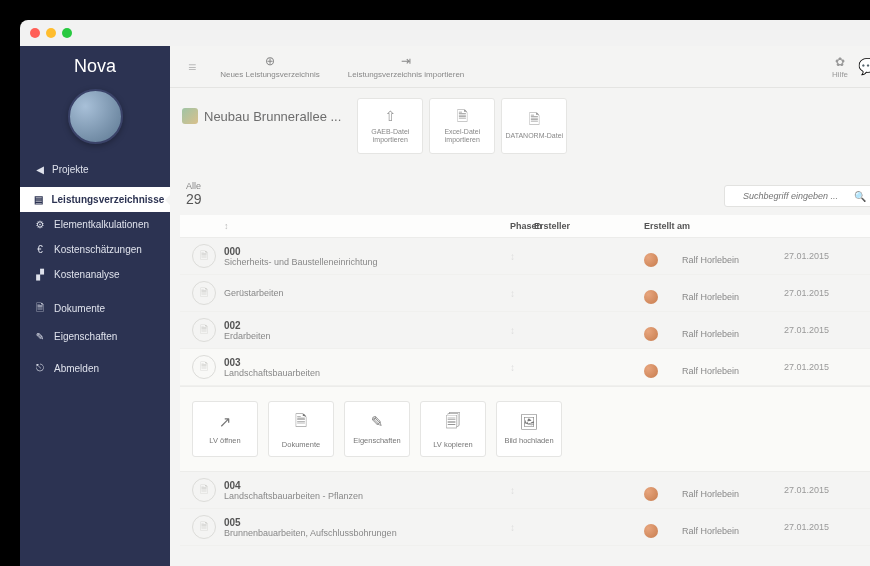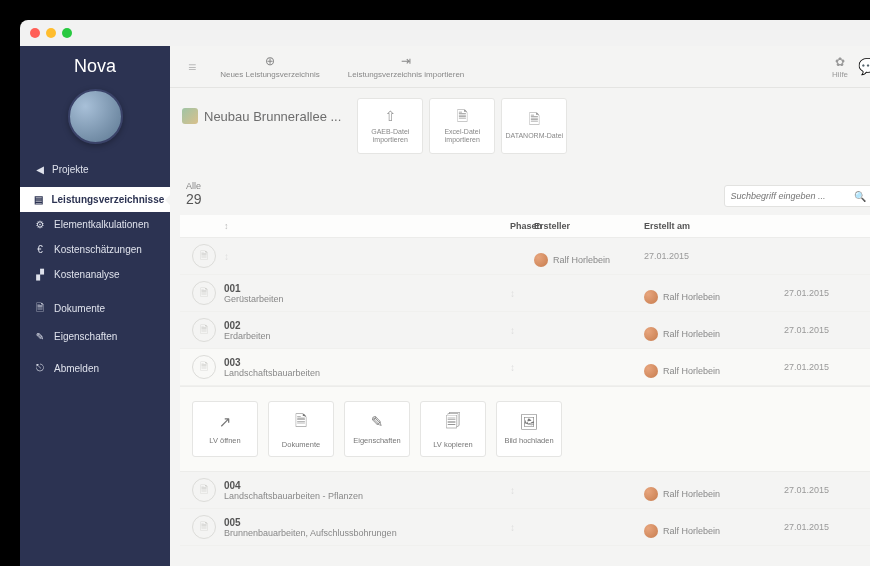--- a/index.html
+++ b/index.html
@@ -36,28 +36,28 @@
 .crumb { display:flex; align-items:flex-end; gap:6px; font-size:13px; color:#6d6d6d; padding-top:10px; }
 .crumb-icon { width:16px;height:16px;border-radius:3px;background:linear-gradient(135deg,#9fc4a5,#d9c08c); }
 .import-tiles { display:flex; gap:6px; }
 .tile { width:66px; height:56px; background:#fff; border:1px solid #e5e5e3; border-radius:3px; display:flex; flex-direction:column; align-items:center; justify-content:center; font-size:7px; color:#888; gap:4px; text-align:center; line-height:1.1; }
 .tile .tic { font-size:14px; color:#999; }
 .filter-row { display:flex; align-items:flex-end; padding:6px 16px 8px; }
 .filter-left { font-size:9px; color:#888;margin-top:21px; }
 .filter-left .count { font-size:14px; color:#555; }
 .filter-spacer { flex:1; }
 .search-box { border:1px solid #e2e2e0; background:#fff; border-radius:3px; height:22px; display:flex; align-items:center; padding:0 6px; gap:4px; }
-.search-box input { border:none; outline:none; font-size:9px; width:120px; color:#888; background:transparent; font-style:italic; }
+.search-box input { border:none; outline:none; font-size:9px; width:120px; color:#888; background:transparent; font-style:italic;text-align:center; }
 .table { padding: 0 10px; flex:1; overflow:hidden; }
 .thead { display:grid; grid-template-columns: 32px 1fr 24px 110px 140px 90px; padding:6px 6px 6px 12px; font-size:9px; font-weight:600; color:#555; background:#fdfdfc; border-bottom:1px solid #ececea; }
 .row { display:grid; grid-template-columns: 32px 1fr 24px 110px 140px 90px; align-items:center; padding:6px 6px 6px 12px; border-bottom:1px solid #f0f0ee; }
 .row .ric { width:24px;height:24px;border:1px solid #dcdcd9;border-radius:50%;display:flex;align-items:center;justify-content:center;color:#c8c8c4; }
 .row .rname { font-size:9px; color:#888; }
 .row .rname .num { color:#555; font-weight:600; font-size:10px; }
-.row .creator { display:flex; align-items:center; gap:5px; font-size:9px; color:#888;margin-top:8px;}
+.row .creator { display:flex; align-items:center; gap:24px; font-size:9px; color:#888;margin-top:8px;}
 .row .creator .av { width:14px;height:14px;border-radius:50%;background:radial-gradient(circle at 30% 30%,#e7a57d,#c77c4e); }
 .row .date { font-size:9px; color:#999; }
 .row.selected { background:#f9f9f7; }
 .action-row { background:#fafaf8; border-top:1px solid #ececea; border-bottom:1px solid #ececea; padding:14px 12px; display:flex; gap:10px; }
 .atile { width:66px; height:56px; background:#fff; border:1px solid #e5e5e3; border-radius:3px; display:flex; flex-direction:column; align-items:center; justify-content:center; font-size:7.5px; color:#777; gap:5px; }
 .atile .aic { font-size:15px; color:#777; }
 </style>
 </head>
 <body>
 
@@ -176,32 +176,35 @@
         <div class="thead">
           <span></span>
           <span style="color:#bbb;">↕</span>
           <span>Phasen</span>
           <span>Ersteller</span>
           <span>Erstellt am</span>
         </div>
         <div id="rows">
             <div class="row">
               <div class="ric">🗎</div>
-              <div style="color:#ddd;">↕</div>
-              <div></div>
-              <div class="creator">
-                <span class="av"></span>
-                <span>Ralf Horlebein</span>
-              </div>
-              <div class="date">27.01.2015</div>
-            </div>
-            <div class="row">
-              <div class="ric">🗎</div>
-              <div class="rname">
-                <div class="num">001</div>
+              <div class="rname">
+                <div class="num">000</div>
+                <div>Sicherheits- und Baustelleneinrichtung</div>
+              </div>
+              <div style="color:#ddd;">↕</div>
+              <div></div>
+              <div class="creator">
+                <span class="av"></span>
+                <span>Ralf Horlebein</span>
+              </div>
+              <div class="date">27.01.2015</div>
+            </div>
+            <div class="row">
+              <div class="ric">🗎</div>
+              <div class="rname">
                 <div>Gerüstarbeiten</div>
               </div>
               <div style="color:#ddd;">↕</div>
               <div></div>
               <div class="creator">
                 <span class="av"></span>
                 <span>Ralf Horlebein</span>
               </div>
               <div class="date">27.01.2015</div>
             </div>

